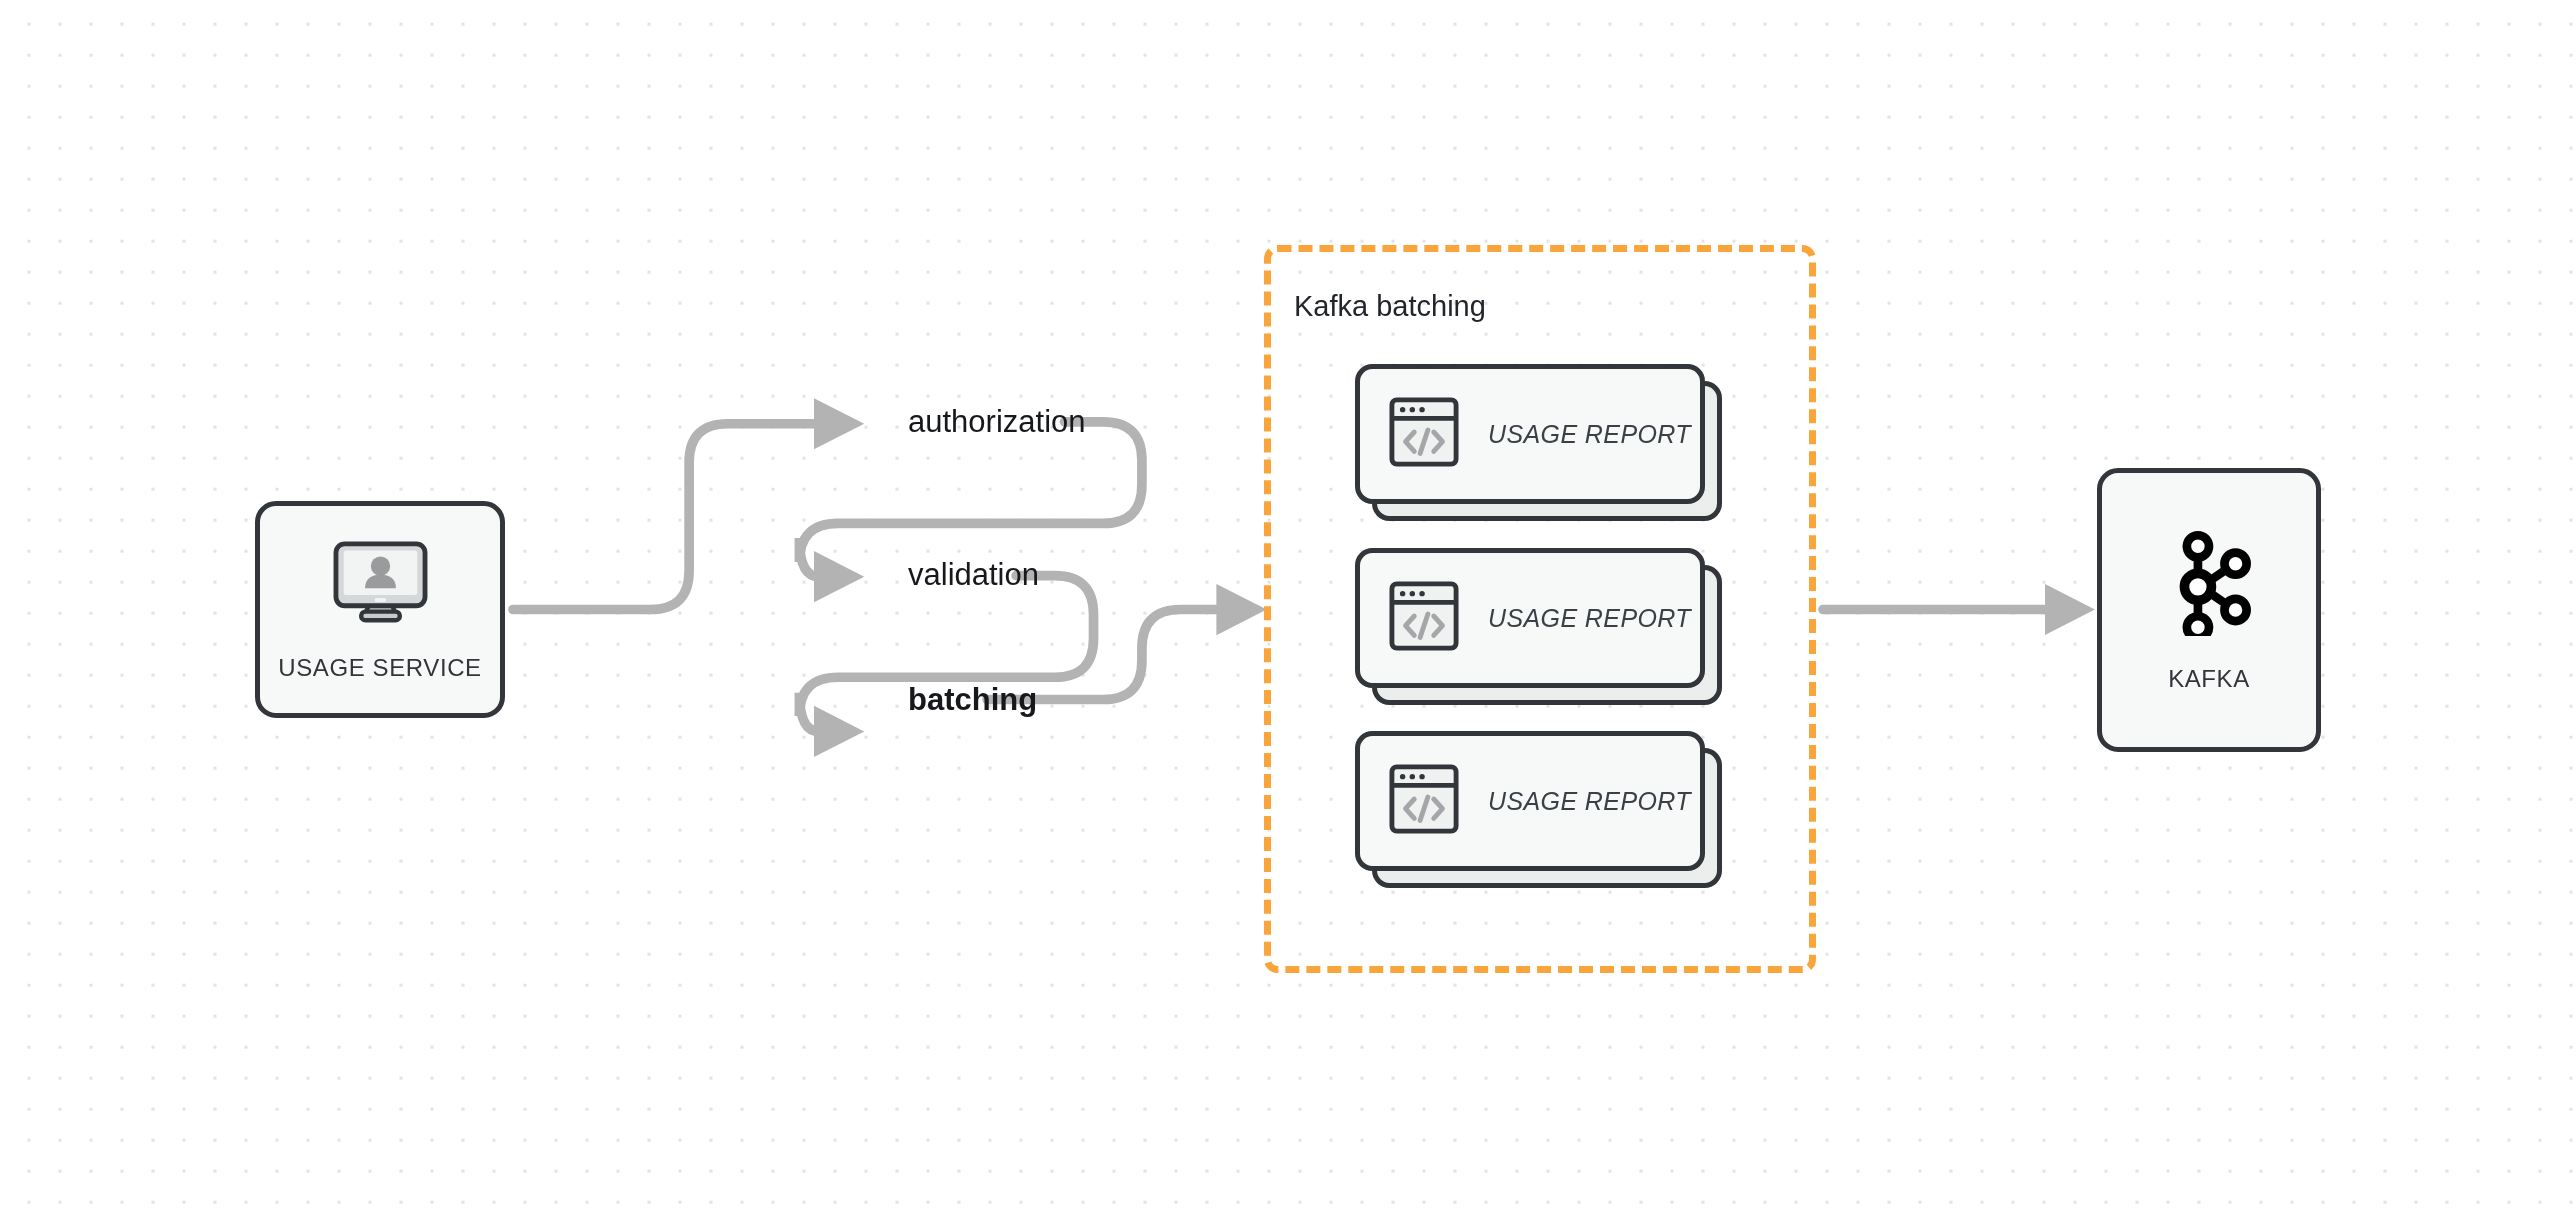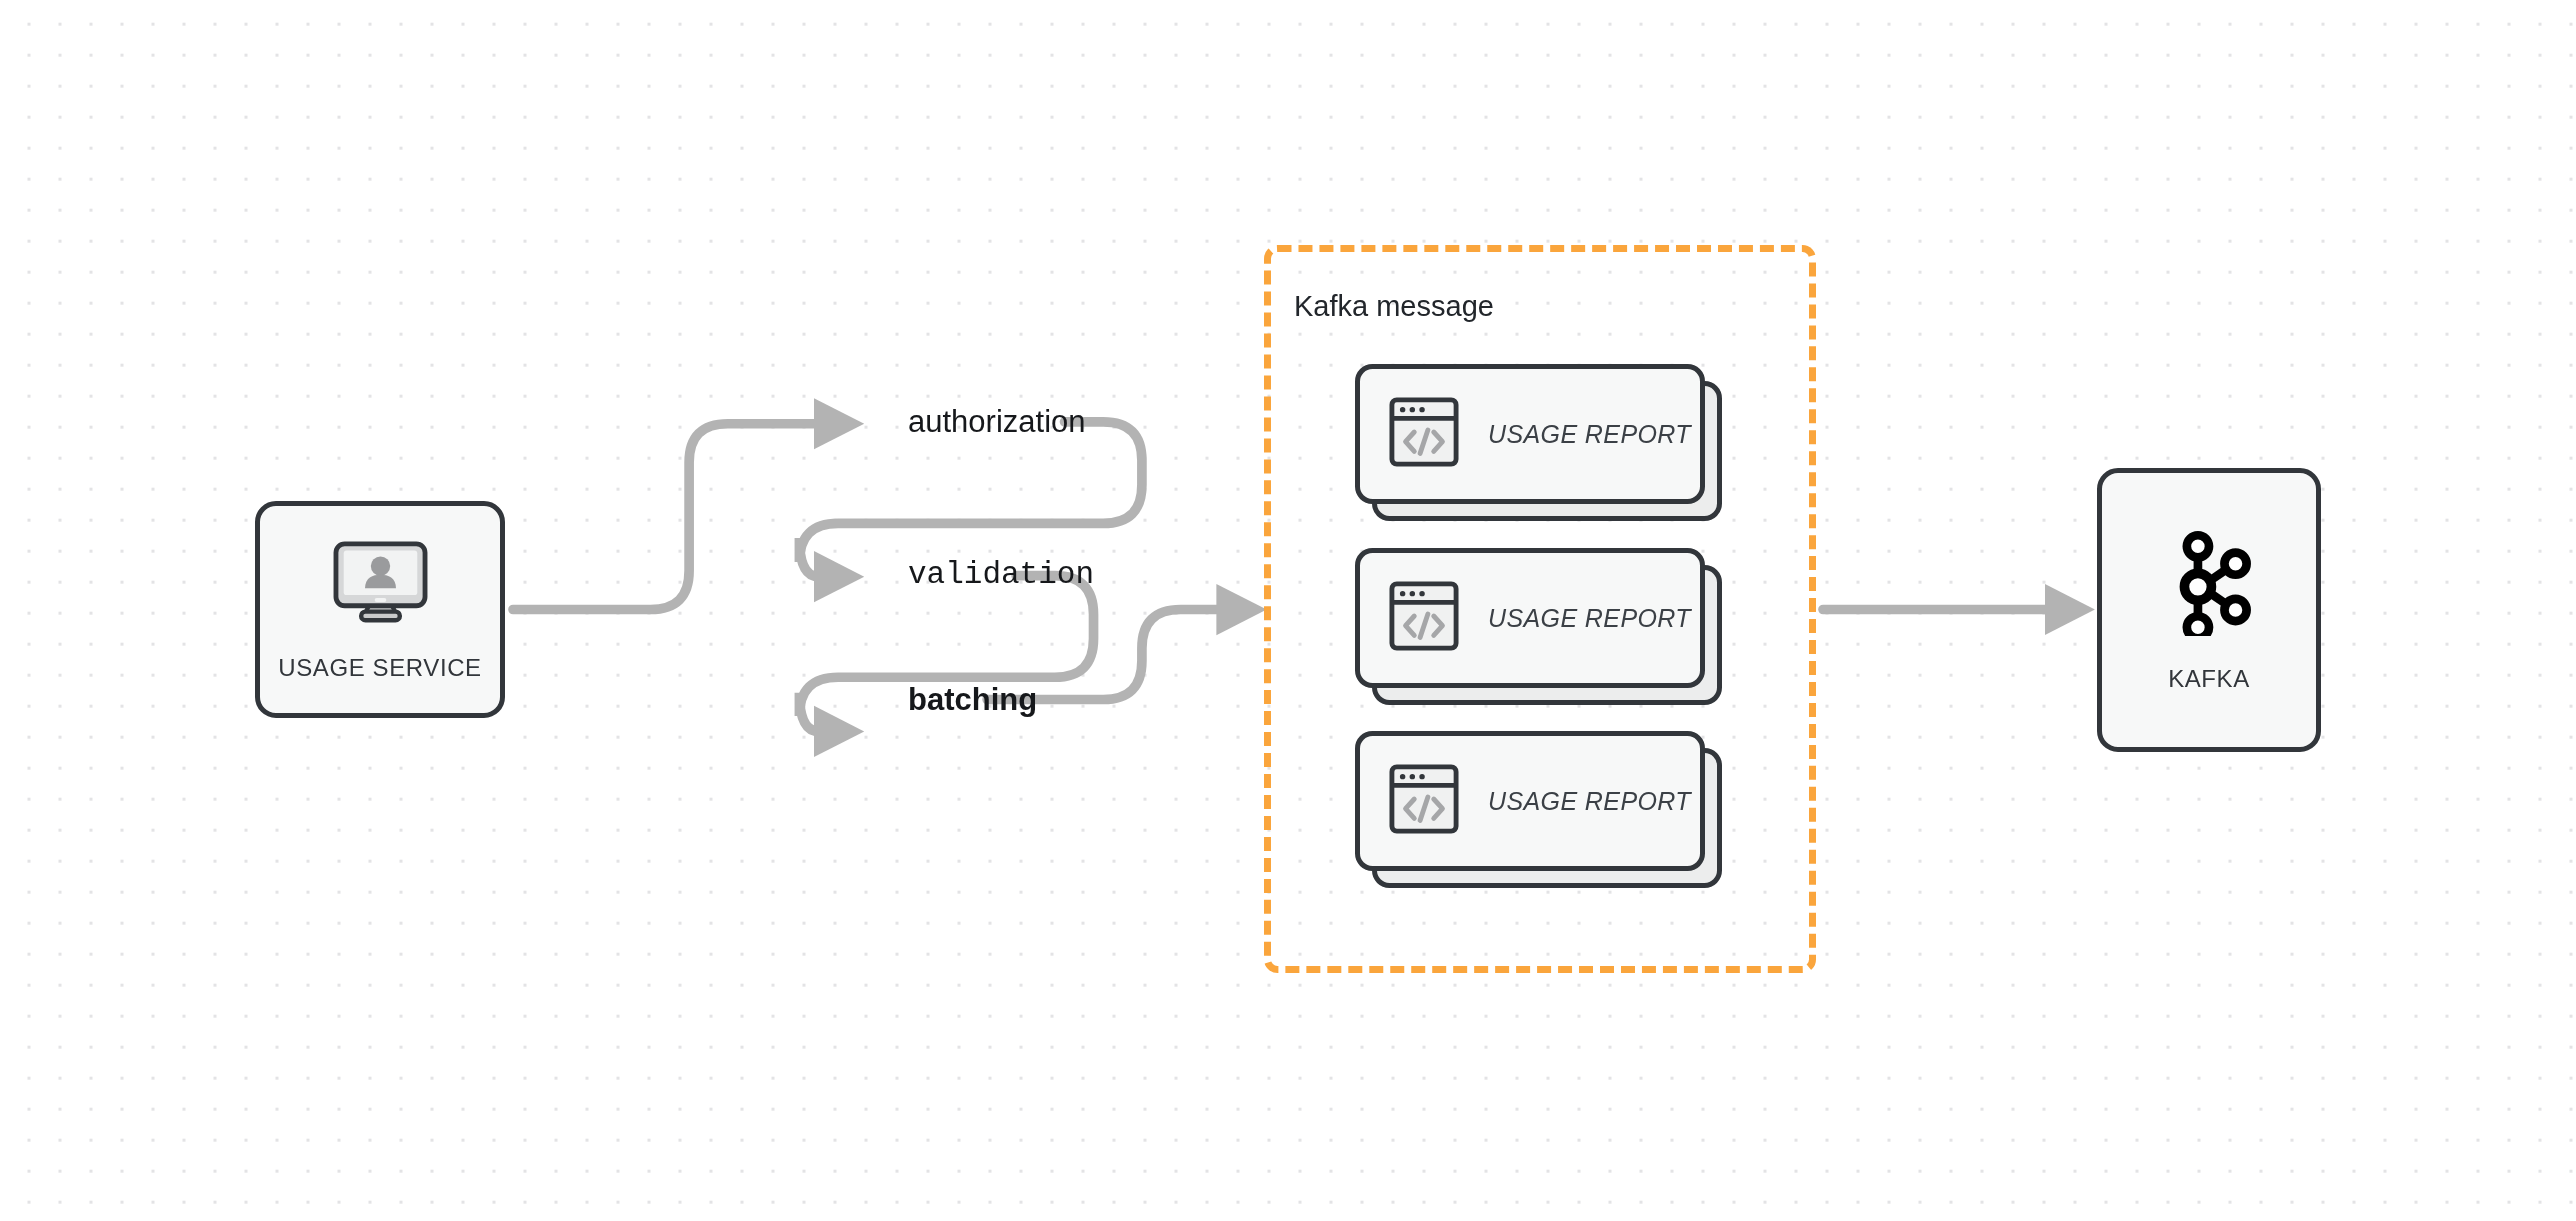--- a/index.html
+++ b/index.html
@@ -140,21 +140,21 @@
   
   .step-label {
     position: absolute;
     font-size: 31px;
     color: #16181b;
     font-family: "Liberation Sans", sans-serif;
     white-space: nowrap;
     margin-left: 44px;
   }
   #step-label-authorization { left: 864px; top: 404px; }
-  #step-label-validation    { left: 864px; top: 557px; font-family: Liberation Mono, monospace; }
+  #step-label-validation    { left: 864px; top: 557px; }
   #step-label-batching      { left: 864px; top: 682px; font-weight: bold; }
 </style>
 </head>
 <body>
 
 <div id="canvas">
 
   <svg class="layer" viewBox="0 0 2662 1262" width="2576" height="1221">
     <defs>
       <marker id="arrowhead" markerWidth="6" markerHeight="6" refX="1.1" refY="3" orient="auto" markerUnits="strokeWidth">
@@ -212,21 +212,21 @@
           <circle cx="75" cy="37" r="11.5" stroke-width="9" fill="#ffffff"></circle>
 
           <circle cx="75" cy="85" r="11.5" stroke-width="9" fill="#ffffff"></circle>
         </g>
       </svg>
     </span>
     <span class="node-label">KAFKA</span>
   </div>
 
   <div id="kafka-message-group"></div>
-  <div id="kafka-message-title">Kafka message</div>
+  <div id="kafka-message-title">Kafka batching</div>
 
   <div class="report-card-wrap" id="report-card-1">
     <div class="report-card-back"></div>
     <div class="report-card-front">
       <span class="report-card-icon">
         <svg width="70" height="70" viewBox="0 0 72 72">
           <rect x="3" y="3" width="66" height="66" rx="5" fill="#f0f1f1" stroke="#32363b" stroke-width="5"></rect>
           <line x1="3" y1="22" x2="69" y2="22" stroke="#32363b" stroke-width="5"></line>
           <circle cx="14" cy="13" r="2.8" fill="#32363b"></circle>
           <circle cx="24" cy="13" r="2.8" fill="#32363b"></circle>

